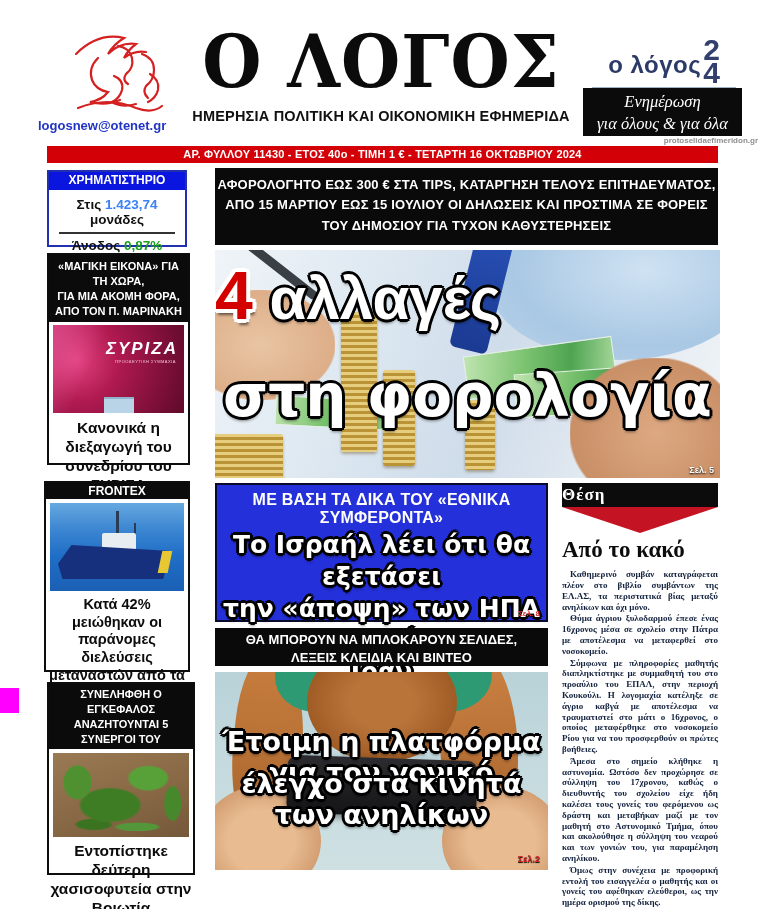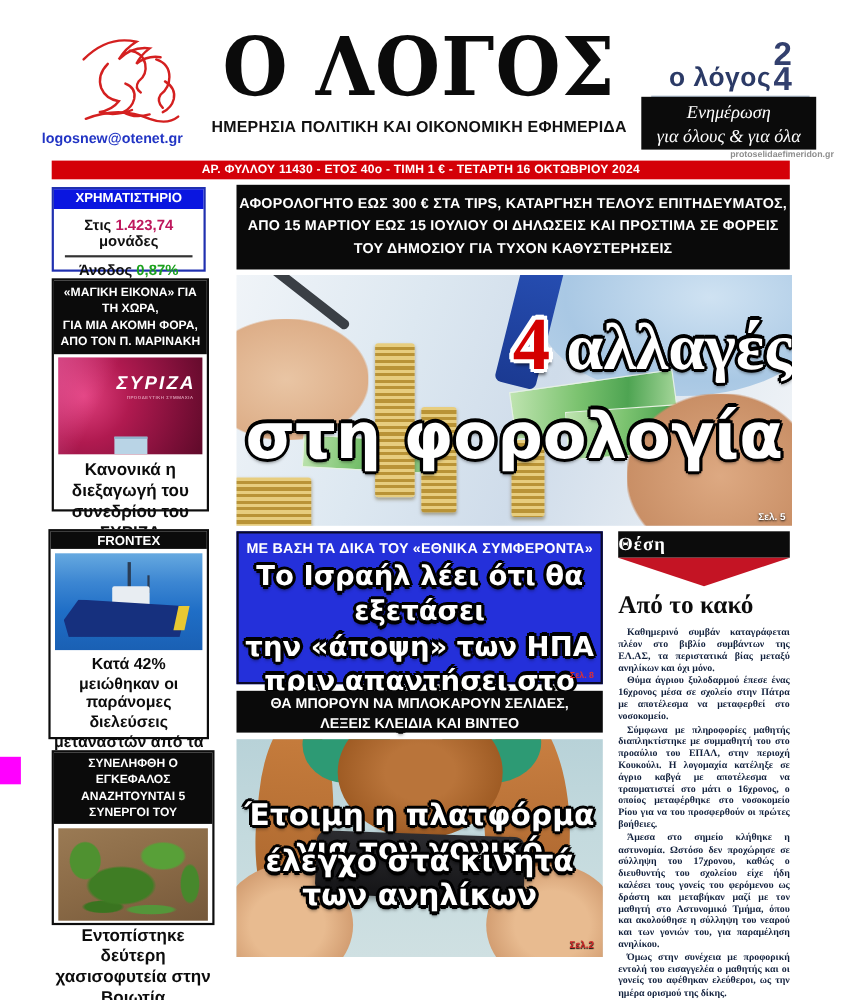--- a/index.html
+++ b/index.html
@@ -15,21 +15,21 @@
   #logo-art { left:58px; top:24px; width:126px; height:92px; }
   #email-link { left:38px; top:118px; width:166px; text-align:left;
     color:#2134c4; font-weight:bold; font-size:13px; cursor:pointer; }
   #masthead { left:198px; top:18px; width:366px; text-align:center;
     font-family:"DejaVu Serif", serif; font-weight:bold; font-size:68px;
     letter-spacing:1px; color:#0b0b0b; transform:scaleY(1.08); transform-origin:top; }
   #subtitle { left:192px; top:108px; width:378px; text-align:center;
     font-size:14.5px; font-weight:bold; color:#111; letter-spacing:0.2px; }
 
   #logo24 { left:586px; top:38px; width:156px; text-align:center; color:#2b3a66; }
-  #logo24 .row { display:flex; align-items:flex-end; justify-content:center; }
+  #logo24 .row { display:flex; align-items:center; justify-content:center; }
   #logo24 .word { font-size:24px; font-weight:bold; letter-spacing:0.5px; padding-top:8px; }
   #logo24 .num { font-size:30px; font-weight:bold; line-height:0.78; display:inline-block;
     text-align:left; margin-left:2px; color:#33406e; }
   #logo24 .rule { border-top:1px solid #9db0c4; margin:2px 6px 1px 6px; }
   #site-link { font-size:9px; color:#7e90a6; font-weight:bold; cursor:pointer; }
 
   #slogan-box { left:583px; top:88px; width:159px; height:48px; background:#0b0b0b;
     color:#fff; text-align:center; font-family:"Liberation Serif", serif;
     font-style:italic; font-size:16.5px; line-height:1.35; padding-top:3px; }
 
@@ -40,21 +40,21 @@
     color:#fff; font-size:11px; font-weight:bold; text-align:center; line-height:17px;
     letter-spacing:0.2px; }
 
   
   #stock-box { left:47px; top:170px; width:140px; height:77px; border:2px solid #2030b0;
     background:#fff; }
   #stock-title { background:#0a16e0; color:#fff; font-weight:bold; font-size:12px;
     text-align:center; line-height:17px; height:18px; }
   #stock-line1 { text-align:center; font-size:13.5px; font-weight:bold; color:#111;
     padding-top:7px; }
-  #stock-points { color:#be185d; }
+  #stock-points { color:#3b82f6; }
   #stock-divider { border-top:2px solid #333; margin:5px 10px 4px 10px; }
   #stock-line2 { text-align:center; font-size:13.5px; font-weight:bold; color:#111; }
   #stock-change { color:#1ca11e; }
 
   
   #top-banner { left:215px; top:168px; width:503px; height:77px; background:#0a0a0a;
     color:#fff; text-align:center; font-weight:bold; font-size:13px; line-height:1.56;
     padding-top:7px; letter-spacing:0.2px; }
 
   
@@ -81,22 +81,22 @@
     background:repeating-linear-gradient(180deg,#e7cd7e 0 3px,#b99336 3px 6px);
     box-shadow:0 2px 3px rgba(90,70,20,.4); }
   #main-photo .cs1 { left:126px; top:62px; width:36px; height:140px; }
   #main-photo .cs2 { left:168px; top:120px; width:32px; height:96px; }
   #main-photo .cs3 { left:250px; top:150px; width:30px; height:70px; }
   #main-photo .cs4 { left:-2px; bottom:-8px; width:70px; height:52px; }
 
   .outline-white { color:#fff;
     text-shadow:-2px -2px 0 #000, 2px -2px 0 #000, -2px 2px 0 #000, 2px 2px 0 #000,
       0 -3px 0 #000, 0 3px 0 #000, -3px 0 0 #000, 3px 0 0 #000, 0 4px 3px rgba(0,0,0,.45); }
-  #headline-line1 { left:0; top:6px; width:100%; text-align:right;
-    font-family:Liberation Serif, serif; font-weight:bold; font-size:60px;margin-top:17px; }
+  #headline-line1 { left:0; top:6px; width:100%; text-align:left;
+    font-family:Liberation Sans, sans-serif; font-weight:bold; font-size:60px; }
   #headline-number { color:#d40000; font-size:68px;
     text-shadow:-3px -3px 0 #fff, 3px -3px 0 #fff, -3px 3px 0 #fff, 3px 3px 0 #fff,
       0 -4px 0 #fff, 0 4px 0 #fff, -4px 0 0 #fff, 4px 0 0 #fff, 2px 6px 3px rgba(0,0,0,.55); }
   #headline-line2 { left:0; top:112px; width:100%; text-align:center;
     font-family:"DejaVu Sans", sans-serif; font-weight:bold; font-size:58px; }
   #main-page-ref { right:6px; bottom:3px; font-size:9px; font-weight:bold; color:#fff;
     text-shadow:0 1px 2px #000; }
 
   
   .side-box { border:2px solid #0d0d0d; background:#fff; }
@@ -128,39 +128,39 @@
   #frontex-photo .stripe { position:absolute; right:14px; bottom:18px; width:10px; height:22px;
     background:#e8c832; transform:skewX(-12deg); }
   #frontex-photo .cabin { position:absolute; left:52px; bottom:40px; width:34px; height:18px;
     background:#e8edf2; border-radius:2px; }
   #frontex-photo .mast { position:absolute; left:66px; bottom:56px; width:3px; height:24px;
     background:#2a3c55; }
   #frontex-photo .mast2 { position:absolute; left:84px; bottom:52px; width:2px; height:16px;
     background:#2a3c55; }
   #frontex-box .side-headline { font-size:14.5px; margin-top:5px; }
 
-  #cannabis-box { left:47px; top:682px; width:148px; height:159px; }
+  #cannabis-box { left:47px; top:682px; width:148px; height:193px; }
   #cannabis-box .kicker { font-size:11px; line-height:1.35; padding:3px 1px; }
   #cannabis-photo { position:relative; width:136px; height:84px; margin:4px auto 0 auto; overflow:hidden;
     background:
       radial-gradient(closest-side at 18% 35%, #4f9130 0 55%, transparent 60%),
       radial-gradient(closest-side at 42% 62%, #3f7d24 0 50%, transparent 56%),
       radial-gradient(closest-side at 70% 30%, #58a038 0 45%, transparent 52%),
       radial-gradient(closest-side at 88% 60%, #47882c 0 48%, transparent 55%),
       radial-gradient(closest-side at 30% 85%, #3a7420 0 40%, transparent 48%),
       radial-gradient(closest-side at 62% 88%, #54963a 0 38%, transparent 46%),
       linear-gradient(160deg,#9a7a54 0%,#8a6a46 50%,#75583a 100%); }
   #cannabis-box .side-headline { font-size:15.5px; margin-top:5px; }
 
   #magenta-block { left:0; top:688px; width:19px; height:25px; background:#ff00ff; }
 
   
   #israel-box { left:215px; top:483px; width:333px; height:139px; background:#2430da;
     border:2px solid #0a0a2a; }
-  #israel-kicker { text-align:center; color:#fff; font-weight:bold; font-size:13px;
+  #israel-kicker { text-align:center; color:#fff; font-weight:bold; font-size:16px;
     padding-top:6px; letter-spacing:0.2px; }
   #israel-headline { text-align:center; font-family:"DejaVu Sans", sans-serif;
     font-weight:bold; font-size:25px; line-height:1.27; margin-top:2px; }
   #israel-page-ref { position:absolute; right:6px; bottom:2px; color:#e03030;
     font-size:8px; font-weight:bold; }
 
   
   #block-banner { left:215px; top:628px; width:333px; height:38px; background:#0a0a0a;
     color:#fff; text-align:center; font-weight:bold; font-size:13px; line-height:1.42;
     padding-top:3px; }

